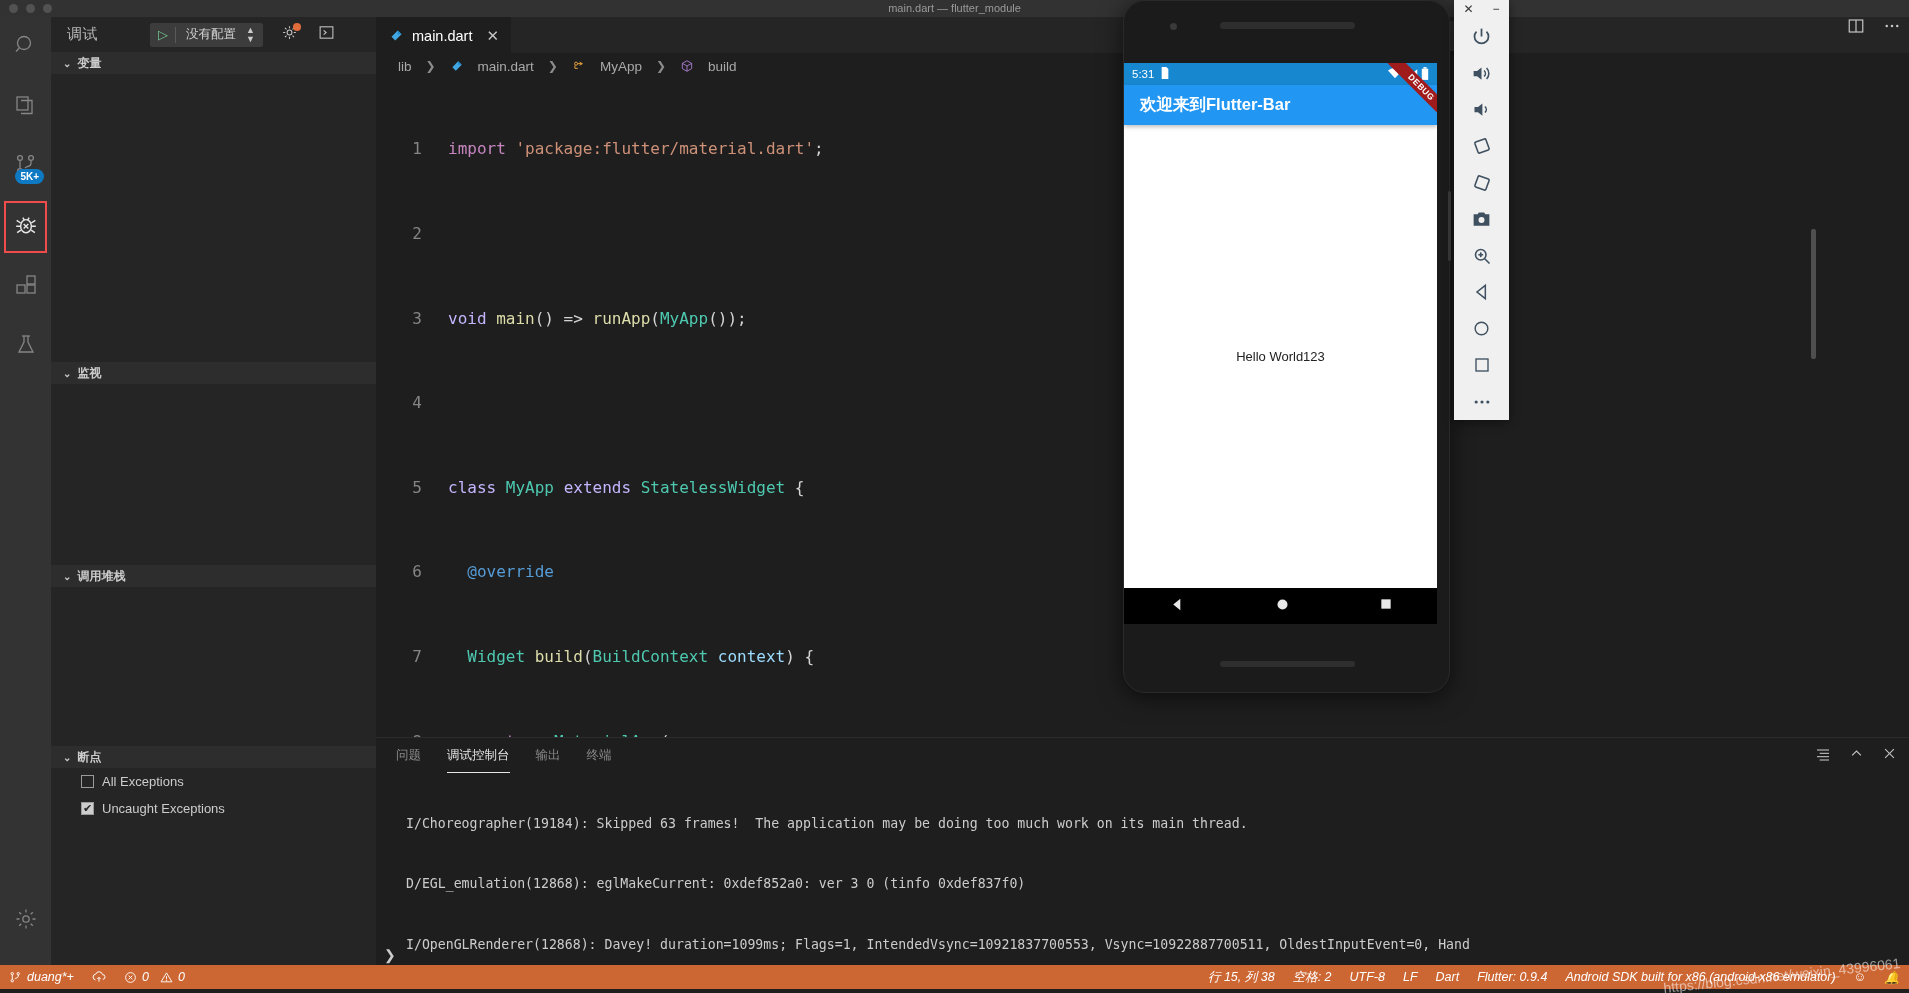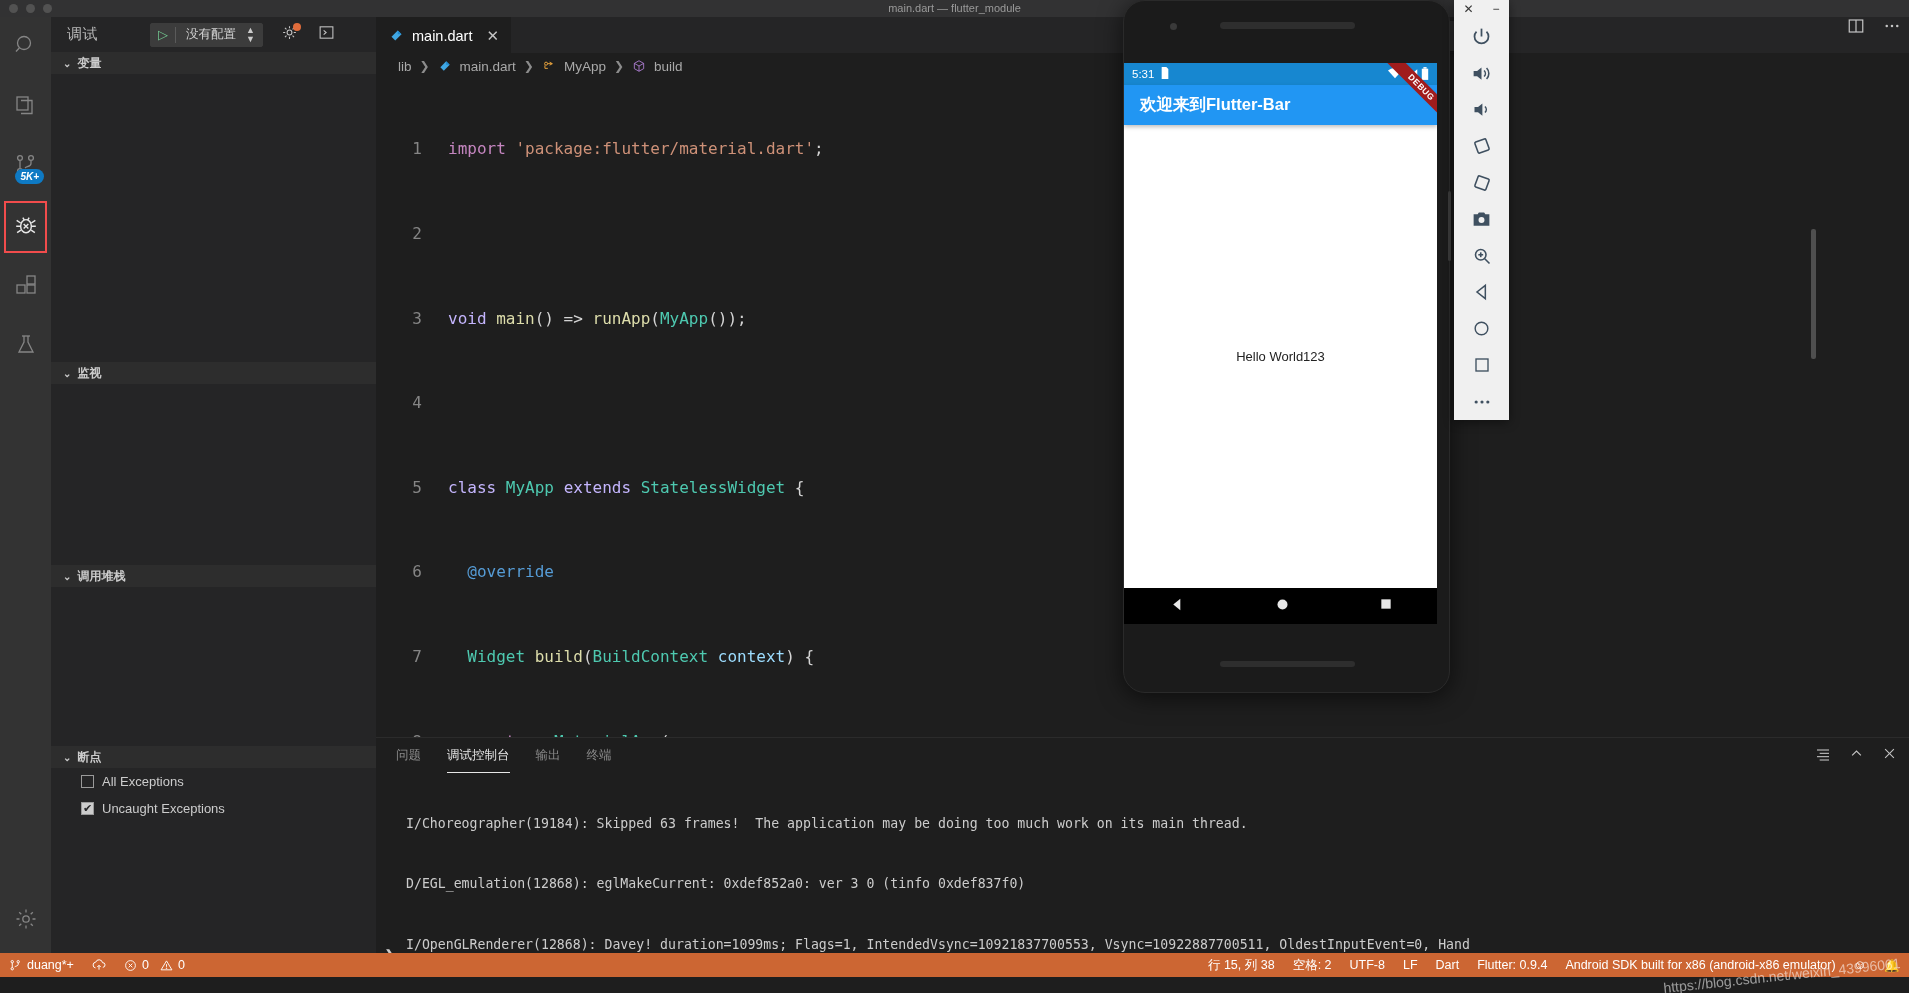--- a/index.html
+++ b/index.html
@@ -19,21 +19,21 @@
   .traffic { display: flex; gap: 8px; padding-left: 9px; }
   .dot { width: 9px; height: 9px; border-radius: 50%; background: #525252; }
   .win-title {
     position: absolute; left: 0; right: 0; text-align: center;
     font-size: 11px; color: #9a9a9a; line-height: 17px;
   }
 
   
   .activitybar {
     position: absolute; left: 0; top: 17px; width: 51px; height: 952px;
-    background: #333333; display: flex; flex-direction: column; align-items: center; font-style: italic;
+    background: #333333; display: flex; flex-direction: column; align-items: center;
   }
   .act-item {
     width: 51px; height: 60px; display: flex; align-items: center; justify-content: center;
     position: relative; color: #868686;
   }
   .act-item.active { color: #e7e7e7; }
   .act-item.boxed { outline: 2px solid #f14c4c; outline-offset: -6px; }
   .act-badge {
     position: absolute; right: 7px; bottom: 13px;
     background: #0e7ac4; color: #fff; border-radius: 9px;
@@ -102,21 +102,21 @@
     gap: 0px; box-shadow: 0 1px 4px rgba(0,0,0,.5);
   }
   .dt-btn {
     width: 36px; height: 30px; display: flex; align-items: center; justify-content: center;
     color: #75beff;
   }
   .grip { display: grid; grid-template-columns: repeat(2, 3px); gap: 3px; }
   .grip i { width: 3px; height: 3px; background: #8a8a8a; border-radius: 50%; display:block; }
 
   .breadcrumb {
-    height: 26px; display: flex; align-items: center; gap: 8px;
+    height: 26px; display: flex; align-items: center; gap: 14px;
     padding-left: 22px; font-size: 13.5px; color: #a9a9a9;
   }
   .bc-sep { color: #8c8c8c; font-size: 12px; }
 
   .code-wrap {
     position: absolute; left: 0; top: 62px; right: 0; bottom: 232px;
     background: #1e1e1e; overflow: hidden;
   }
   .code {
     font-family: "DejaVu Sans Mono", "Liberation Mono", monospace;
@@ -160,22 +160,22 @@
     position: absolute; left: 0; right: 0; top: 35px; bottom: 0; padding: 0 0 0 30px;
     font-family: "DejaVu Sans Mono", "Liberation Mono", monospace;
     font-size: 13.2px; line-height: 20.3px; color: #cccccc; white-space: pre; overflow: hidden;
   }
   .console-caret {
     position: absolute; left: 8px; bottom: 6px; color: #cccccc; font-size: 14px;
   }
 
   
   .statusbar {
-    position: absolute; left: 0; bottom: 16px; width: 1909px; height: 24px;
-    background: #cc6633; display: flex; align-items: center; color: #ffffff; font-size: 12.5px;
+    position: absolute; left: 0; bottom: 4px; width: 1909px; height: 24px;
+    background: #cc6633; display: flex; align-items: center; color: #ffffff; font-size: 12.5px; font-style: italic;
   }
   .sb-left { display: flex; align-items: center; gap: 0; }
   .sb-item { display: flex; align-items: center; gap: 5px; padding: 0 9px; height: 24px; white-space: nowrap; }
   .sb-right { margin-left: auto; display: flex; align-items: center; }
 
   
   .emulator {
     position: absolute; left: 1123px; top: 0px; width: 327px; height: 693px;
     background: #1b1b1b; border-radius: 22px; box-shadow: 0 4px 24px rgba(0,0,0,.6);
     border: 1px solid #2a2a2a;

